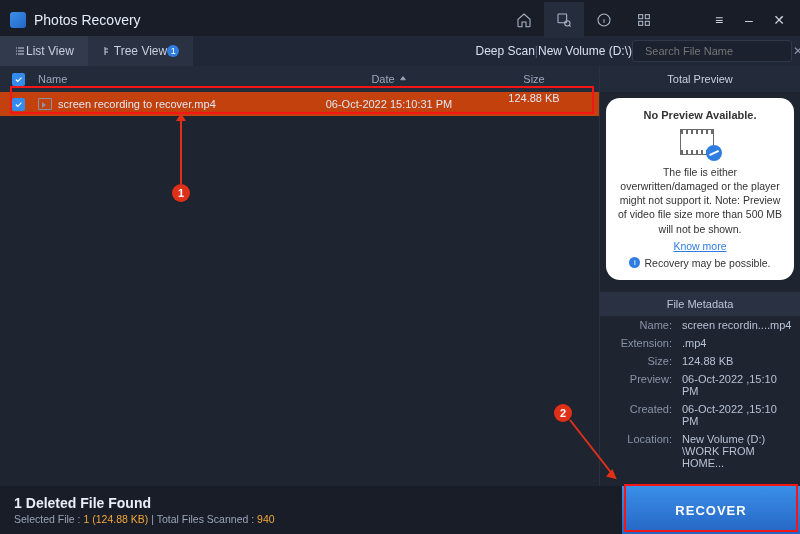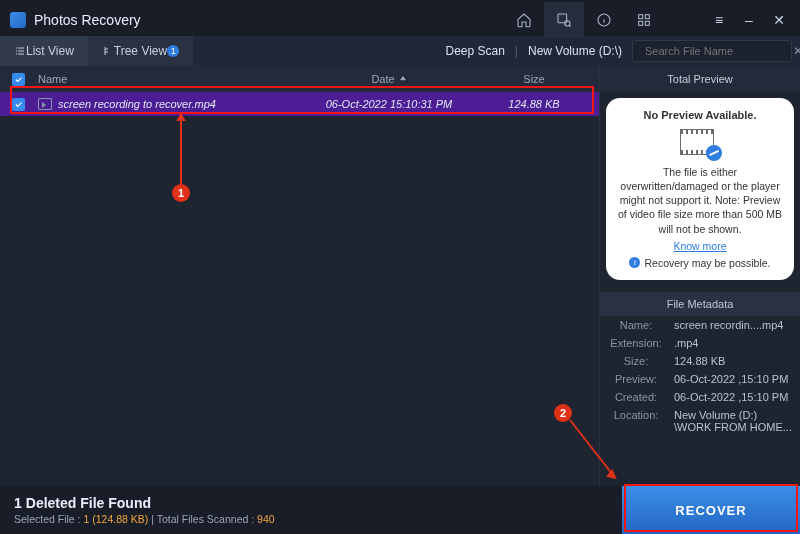--- a/index.html
+++ b/index.html
@@ -11,38 +11,38 @@
   .tb-btn { width: 40px; height: 36px; display: flex; align-items: center; justify-content: center; color: #aab6c9; cursor: pointer; }
   .tb-btn svg { width: 16px; height: 16px; stroke: currentColor; fill: none; stroke-width: 1.6; }
   .tb-btn.active { background: #252c3c; }
   .win-btn { width: 30px; height: 36px; display: flex; align-items: center; justify-content: center; color: #c8d0dc; cursor: pointer; font-size: 14px; }
   .toolbar { height: 30px; background: #202737; display: flex; align-items: center; font-size: 12px; }
   .vt-wrap { background: #2a3142; display: flex; align-items: center; height: 100%; }
   .vt { padding: 0 14px; height: 100%; display: flex; align-items: center; color: #c8d0dc; cursor: pointer; }
   .vt.active { background: #323a4d; }
   .vt svg { width: 12px; height: 12px; stroke: currentColor; fill: none; stroke-width: 2; }
   .badge { width: 12px; height: 12px; border-radius: 50%; background: #2f7de1; color: #fff; font-size: 9px; display: inline-flex; align-items: center; justify-content: center; }
-  .tb-right { margin-left: auto; display: flex; align-items: center; gap: 10px; padding-right: 8px; }
+  .tb-right { margin-left: auto; display: flex; align-items: center; padding-right: 8px; }
   .deep-scan { color: #d8e0ef; cursor: pointer; }
   .divider { color: #586177; }
   .vol { color: #d8e0ef; cursor: pointer; }
   .search { display: flex; align-items: center; background: #1b212e; border: 1px solid #30384a; border-radius: 3px; padding: 2px 6px; height: 22px; gap: 6px; width: 160px; }
   .search svg { width: 12px; height: 12px; stroke: #8a94a9; fill: none; stroke-width: 2; }
   .search input { flex: 1; background: none; border: none; outline: none; color: #c8d0dc; font-size: 11px; }
   .search-clear { color: #8a94a9; cursor: pointer; font-size: 12px; }
   .main { display: flex; height: 432px; }
   .lpane { flex: 1; display: flex; flex-direction: column; border-right: 1px solid #2a3142; }
   .colhdr { height: 26px; display: flex; align-items: center; font-size: 11px; color: #9da8bc; background: #232a3a; }
   .col-check { width: 36px; display: flex; align-items: center; justify-content: center; }
   .col-name { flex: 1; padding-left: 2px; }
   .col-date { width: 160px; text-align: center; display: flex; align-items: center; justify-content: center; gap: 4px; }
   .col-size { width: 130px; text-align: center; }
   .chk { width: 13px; height: 13px; background: #338bed; border-radius: 2px; display: flex; align-items: center; justify-content: center; cursor: pointer; }
   .chk svg { width: 9px; height: 9px; stroke: #fff; fill: none; stroke-width: 3; }
-  .filerow { height: 24px; display: flex; align-items: center; font-size: 11px; background: #4c1d95; color: #e0e7f3; cursor: pointer; font-style: italic; }
+  .filerow { height: 24px; display: flex; font-size: 11px; background: #c2410c; color: #e0e7f3; cursor: pointer; }
   .fileicon { width: 14px; height: 12px; margin-right: 6px; border: 1px solid #8a94a9; border-radius: 1px; position: relative; }
   .fileicon::after { content:''; position:absolute; left:3px; top:3px; border-left:4px solid #8a94a9; border-top:3px solid transparent; border-bottom:3px solid transparent; }
   .red-callout { position: absolute; border: 2px solid #f41616; pointer-events: none; }
   .red-num { width: 18px; height: 18px; border-radius: 50%; background: #e03018; color: #fff; font-size: 11px; font-weight: bold; display: flex; align-items: center; justify-content: center; position: absolute; pointer-events: none; }
   .red-line { position: absolute; background: #e03018; pointer-events: none; }
   .arrow-up { position: absolute; width: 0; height: 0; border-left: 5px solid transparent; border-right: 5px solid transparent; border-bottom: 8px solid #e03018; pointer-events: none; }
   .arrow-dr { position: absolute; width: 0; height: 0; border-left: 10px solid #e03018; border-top: 5px solid transparent; border-bottom: 5px solid transparent; transform: rotate(40deg); pointer-events: none; }
   .rpane { width: 200px; display: flex; flex-direction: column; font-size: 11px; }
   .rhdr { height: 26px; display: flex; align-items: center; justify-content: center; background: #232a3a; color: #c8d0dc; }
   .preview-card { margin: 6px 6px 8px 6px; background: #ffffff; color: #333; border-radius: 14px; padding: 10px 8px; text-align: center; font-size: 10.5px; line-height: 1.35; }
@@ -51,21 +51,21 @@
   .prev-ico .strip { width: 34px; height: 26px; border: 1.5px solid #6a6a6a; position: absolute; left: 0; top: 0; }
   .prev-ico .strip::before, .prev-ico .strip::after { content:''; position:absolute; left:0; right:0; height:4px; background: repeating-linear-gradient(90deg,#6a6a6a 0 2px, transparent 2px 5px); }
   .prev-ico .strip::before { top:0; } .prev-ico .strip::after { bottom:0; }
   .prev-ico .eye { position:absolute; right:-2px; bottom:-2px; width:16px; height:16px; border-radius:50%; background:#2f7de1; }
   .prev-ico .eye::after { content:''; position:absolute; left:3px; top:7px; width:10px; height:1.5px; background:#fff; transform:rotate(-25deg); }
   .know-more { color: #2f7de1; text-decoration: underline; cursor: pointer; display: block; margin: 3px 0; }
   .recov-line { color: #333; display: flex; align-items: center; justify-content: center; gap: 4px; font-weight: 500; }
   .meta { margin-top: 4px; }
   .meta-hdr { height: 24px; display: flex; align-items: center; justify-content: center; background: #2a3142; color: #bcc6d9; }
   .meta-row { display: flex; padding: 3px 8px; color: #9da8bc; }
-  .meta-k { width: 56px; text-align: center; margin-right: 10px; color: #8a94a9; }
+  .meta-k { width: 56px; text-align: right; margin-right: 10px; color: #8a94a9; margin-left: 8px; }
   .meta-v { flex: 1; color: #b8c2d6; }
   .footer { position: absolute; left: 0; right: 0; bottom: 0; height: 48px; background: #181d28; display: flex; align-items: center; }
   .ftext { padding-left: 14px; font-size: 12px; }
   .ftitle { font-size: 14px; font-weight: 600; color: #e8eef9; display: flex; gap: 4px; }
   .fsub { font-size: 10.5px; color: #9aa4b8; margin-top: 2px; }
   .fsub .fnum { color: #f2a63a; }
   .recover-btn { margin-left: auto; width: 178px; height: 48px; background: linear-gradient(#3a8fe8,#2566c4); color: #fff; font-size: 13px; font-weight: 700; letter-spacing: 1px; display: flex; align-items: center; justify-content: center; cursor: pointer; }
   .info-dot { width: 11px; height: 11px; border-radius: 50%; background: #2f7de1; color: #fff; font-size: 8px; display: inline-flex; align-items: center; justify-content: center; }
   .sort-ic svg { width: 8px; height: 8px; stroke: #9da8bc; fill: #9da8bc; }
 </style>

